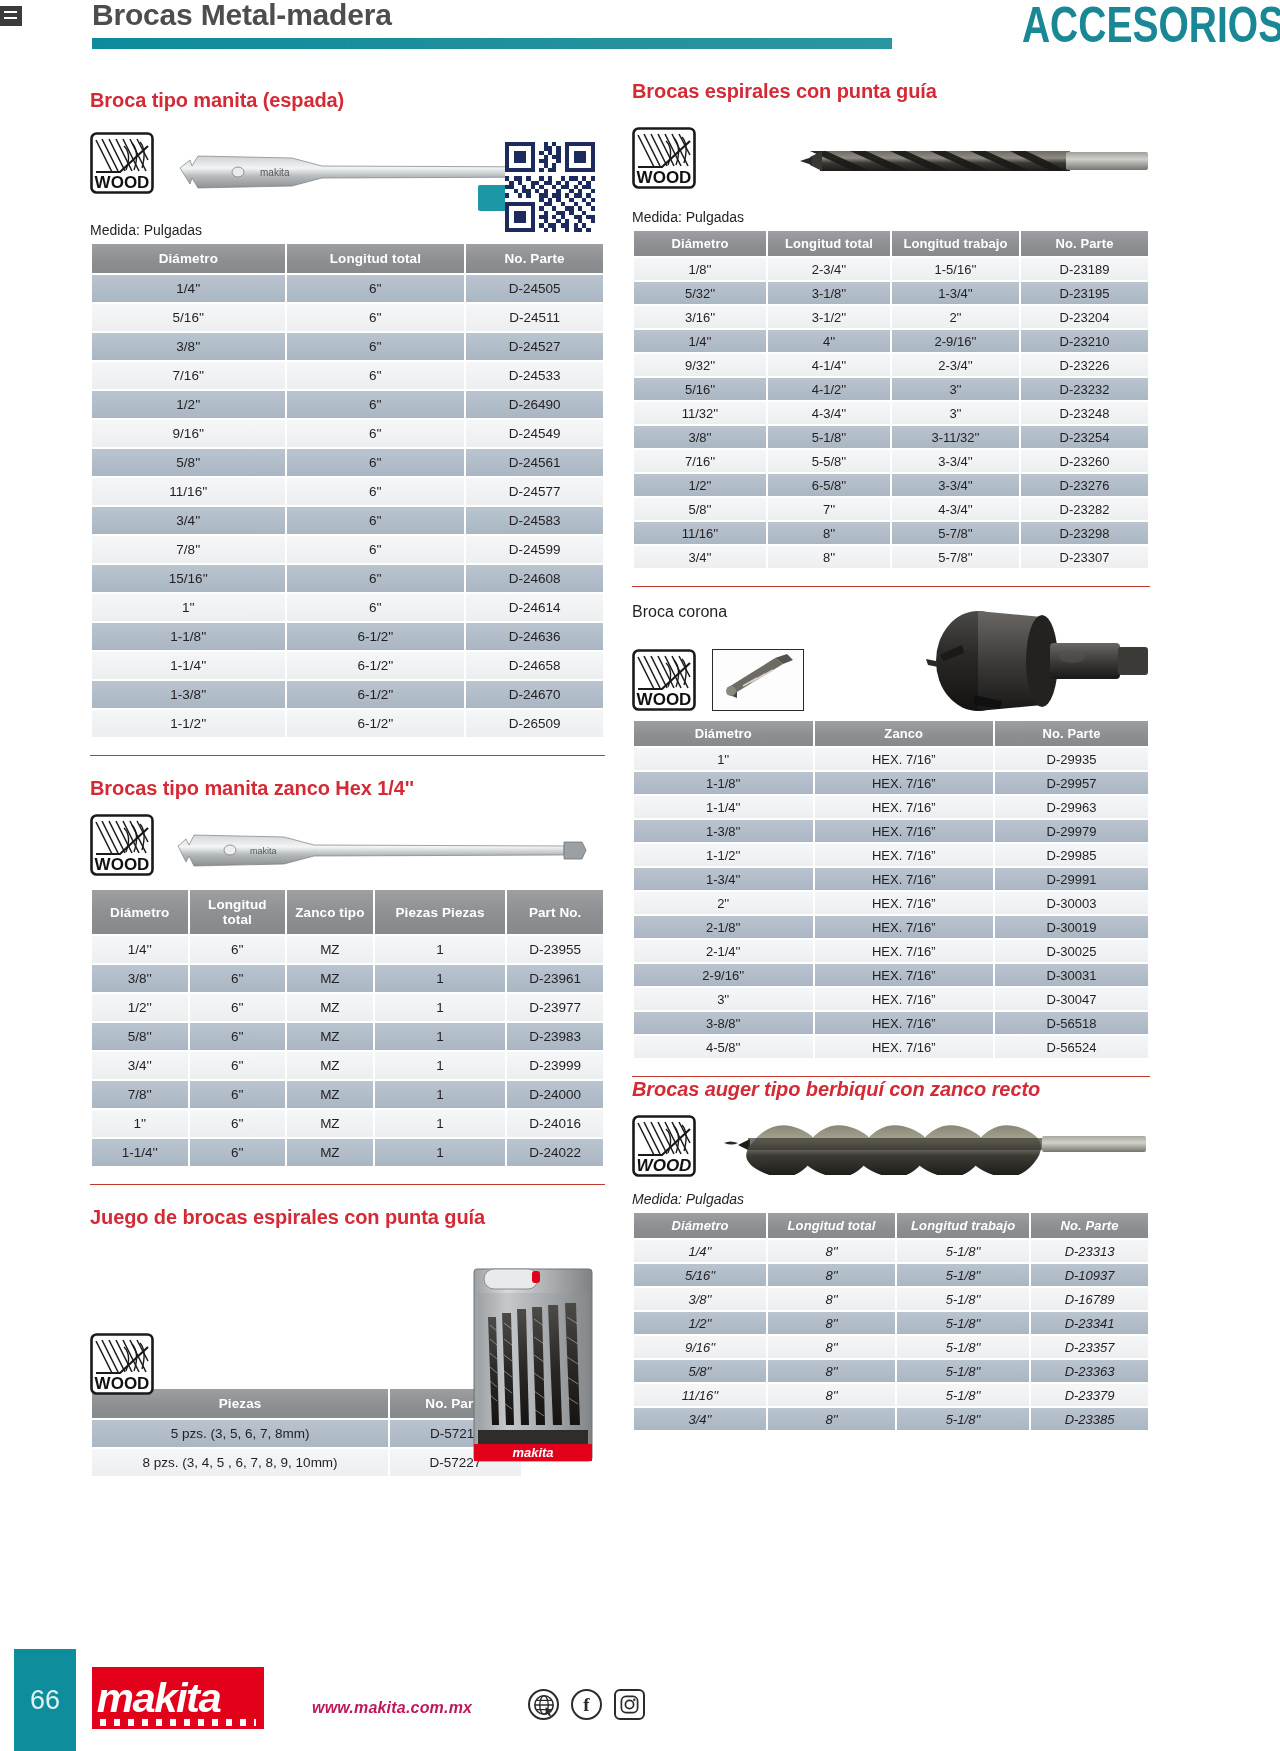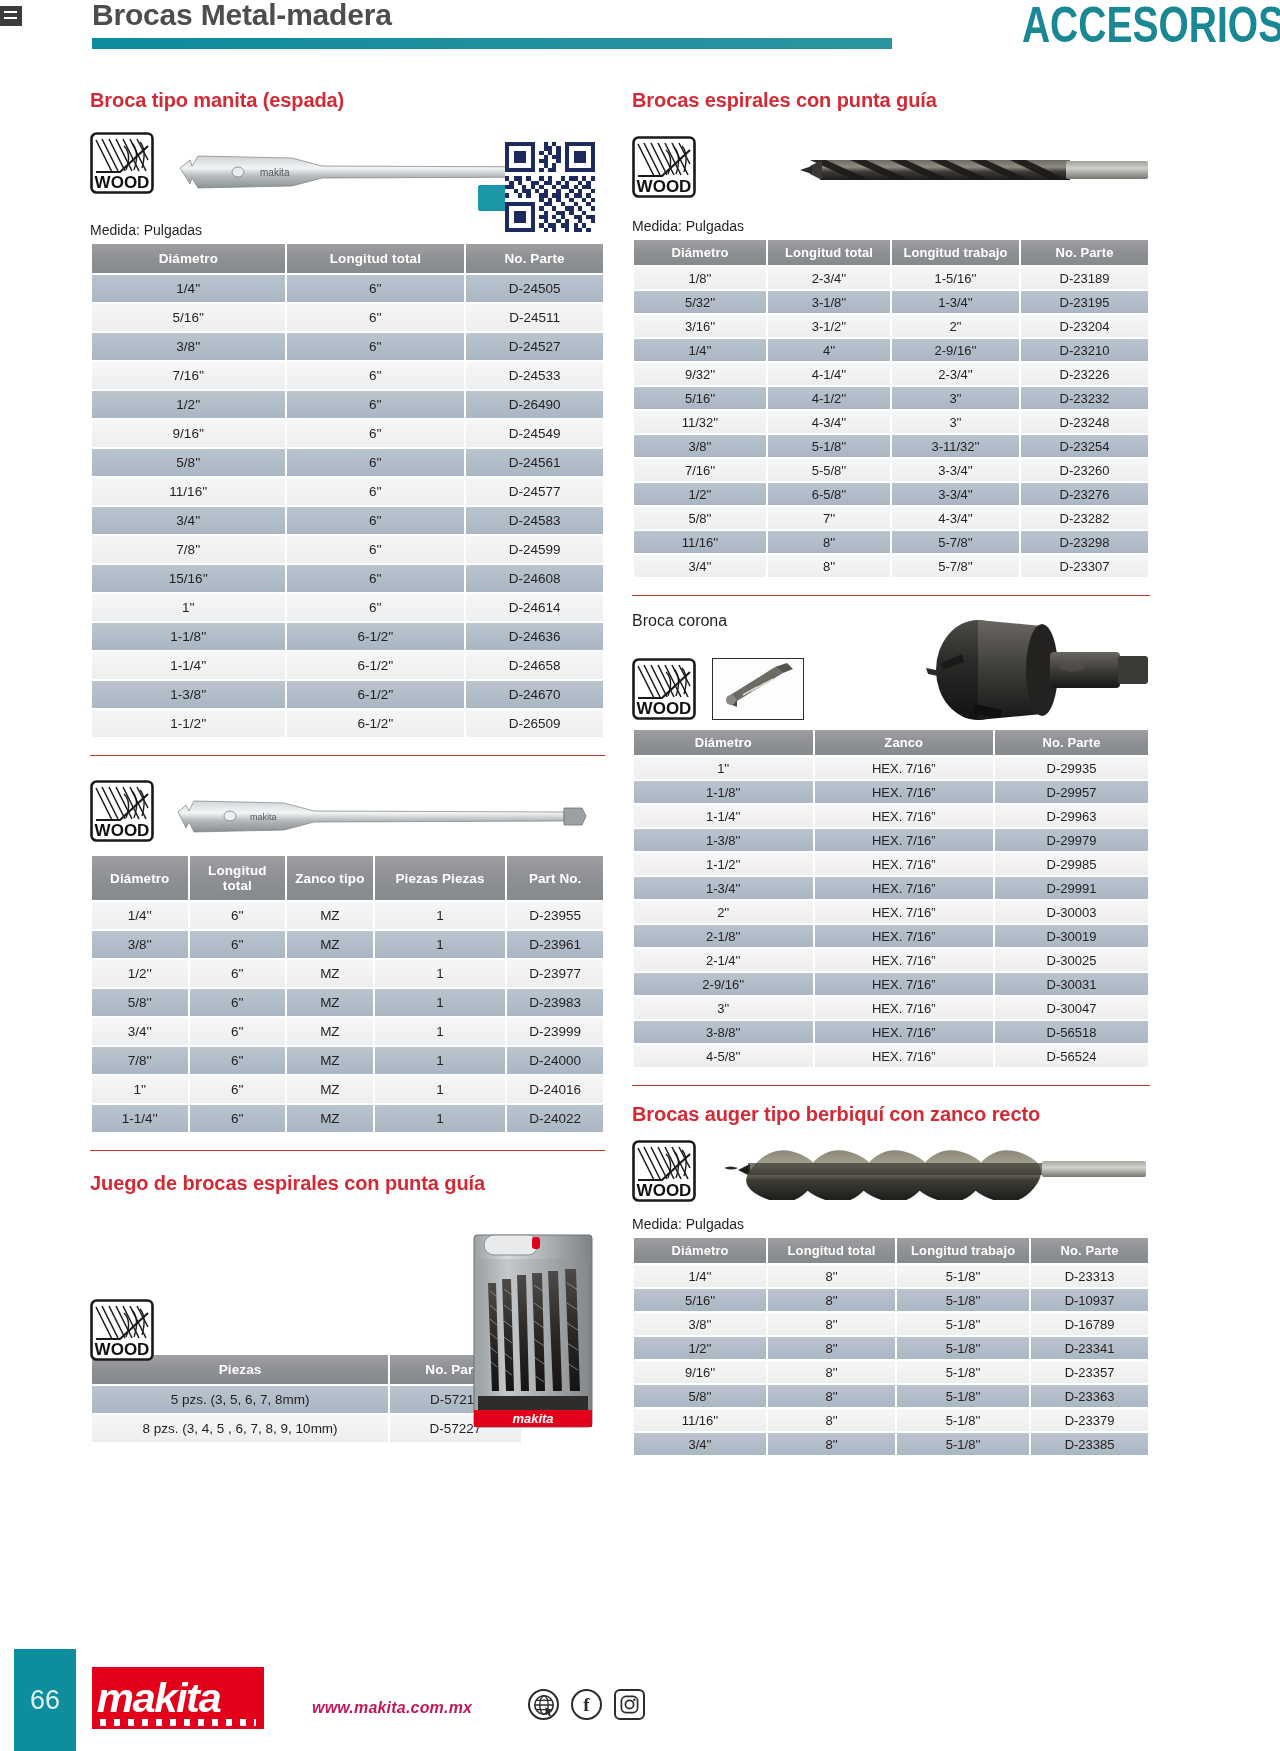--- a/index.html
+++ b/index.html
@@ -32,21 +32,21 @@
   .hdr-section {
     position:absolute; right:-4px; top:-4px;
     font-size:50px; font-weight:bold; color:#1a8795;
     font-family:"Liberation Sans Narrow","Liberation Sans",sans-serif;
     transform:scaleX(0.78); transform-origin:right top;
     letter-spacing:0px;
   }
 
   
   .col-left  { position:absolute; left:90px;  top:88px; width:515px; }
-  .col-right { position:absolute; left:632px; top:88px; width:518px; }
+  .col-right { position:absolute; left:632px; top:79px; width:518px; }
 
   
   h2.sec-title {
     margin:0; font-size:20px; font-weight:bold; color:#d42a36;
     letter-spacing:-0.1px; line-height:1.2;
   }
   .sec-sub { font-size:16px; color:#231f20; margin-top:2px; }
   .measure { font-size:14px; color:#231f20; margin:6px 0 4px 0; }
 
   .divider-red { height:0; border-top:1.5px solid #c0392b; margin:16px 0 0 0; }
@@ -399,20 +399,21 @@
             <td>6-1/2''</td>
             <td>D-26509</td>
           </tr>
         </tbody>
     </table>
 
     <div class="divider-red"></div>
   </div>
 
   <div style="margin-top:20px;">
+    <h2 class="sec-title">Brocas tipo manita zanco Hex 1/4''</h2>
 
     <div style="position:relative;height:78px;margin-top:10px;">
       <span class="wood-icon" style="position:absolute;left:0;top:4px;">
         <svg width="64" height="62" viewBox="0 0 64 62">
           <rect x="1.5" y="1.5" width="61" height="59" rx="5" fill="#fff" stroke="#1a1a1a" stroke-width="2.6"></rect>
           <g stroke="#1a1a1a" stroke-width="1.5" fill="none">
             <path d="M6 8 L22 40"></path>
               <path d="M12 7 L28 39"></path>
               <path d="M19 7 L35 39"></path>
             <path d="M26 7 L42 39"></path>
@@ -902,21 +903,21 @@
             <td>4-5/8''</td>
             <td>HEX. 7/16”</td>
             <td>D-56524</td>
           </tr>
         </tbody>
     </table>
 
     <div class="divider-red"></div>
   </div>
 
-  <div style="margin-top:16px;">
+  <div style="font-style:italic;">
     <h2 class="sec-title">Brocas auger tipo berbiquí con zanco recto</h2>
 
     <div style="position:relative;height:76px;margin-top:8px;">
       <span class="wood-icon" style="position:absolute;left:0;top:6px;">
         <svg width="64" height="62" viewBox="0 0 64 62">
           <rect x="1.5" y="1.5" width="61" height="59" rx="5" fill="#fff" stroke="#1a1a1a" stroke-width="2.6"></rect>
           <g stroke="#1a1a1a" stroke-width="1.5" fill="none">
             <path d="M6 8 L22 40"></path>
               <path d="M12 7 L28 39"></path>
               <path d="M19 7 L35 39"></path>

